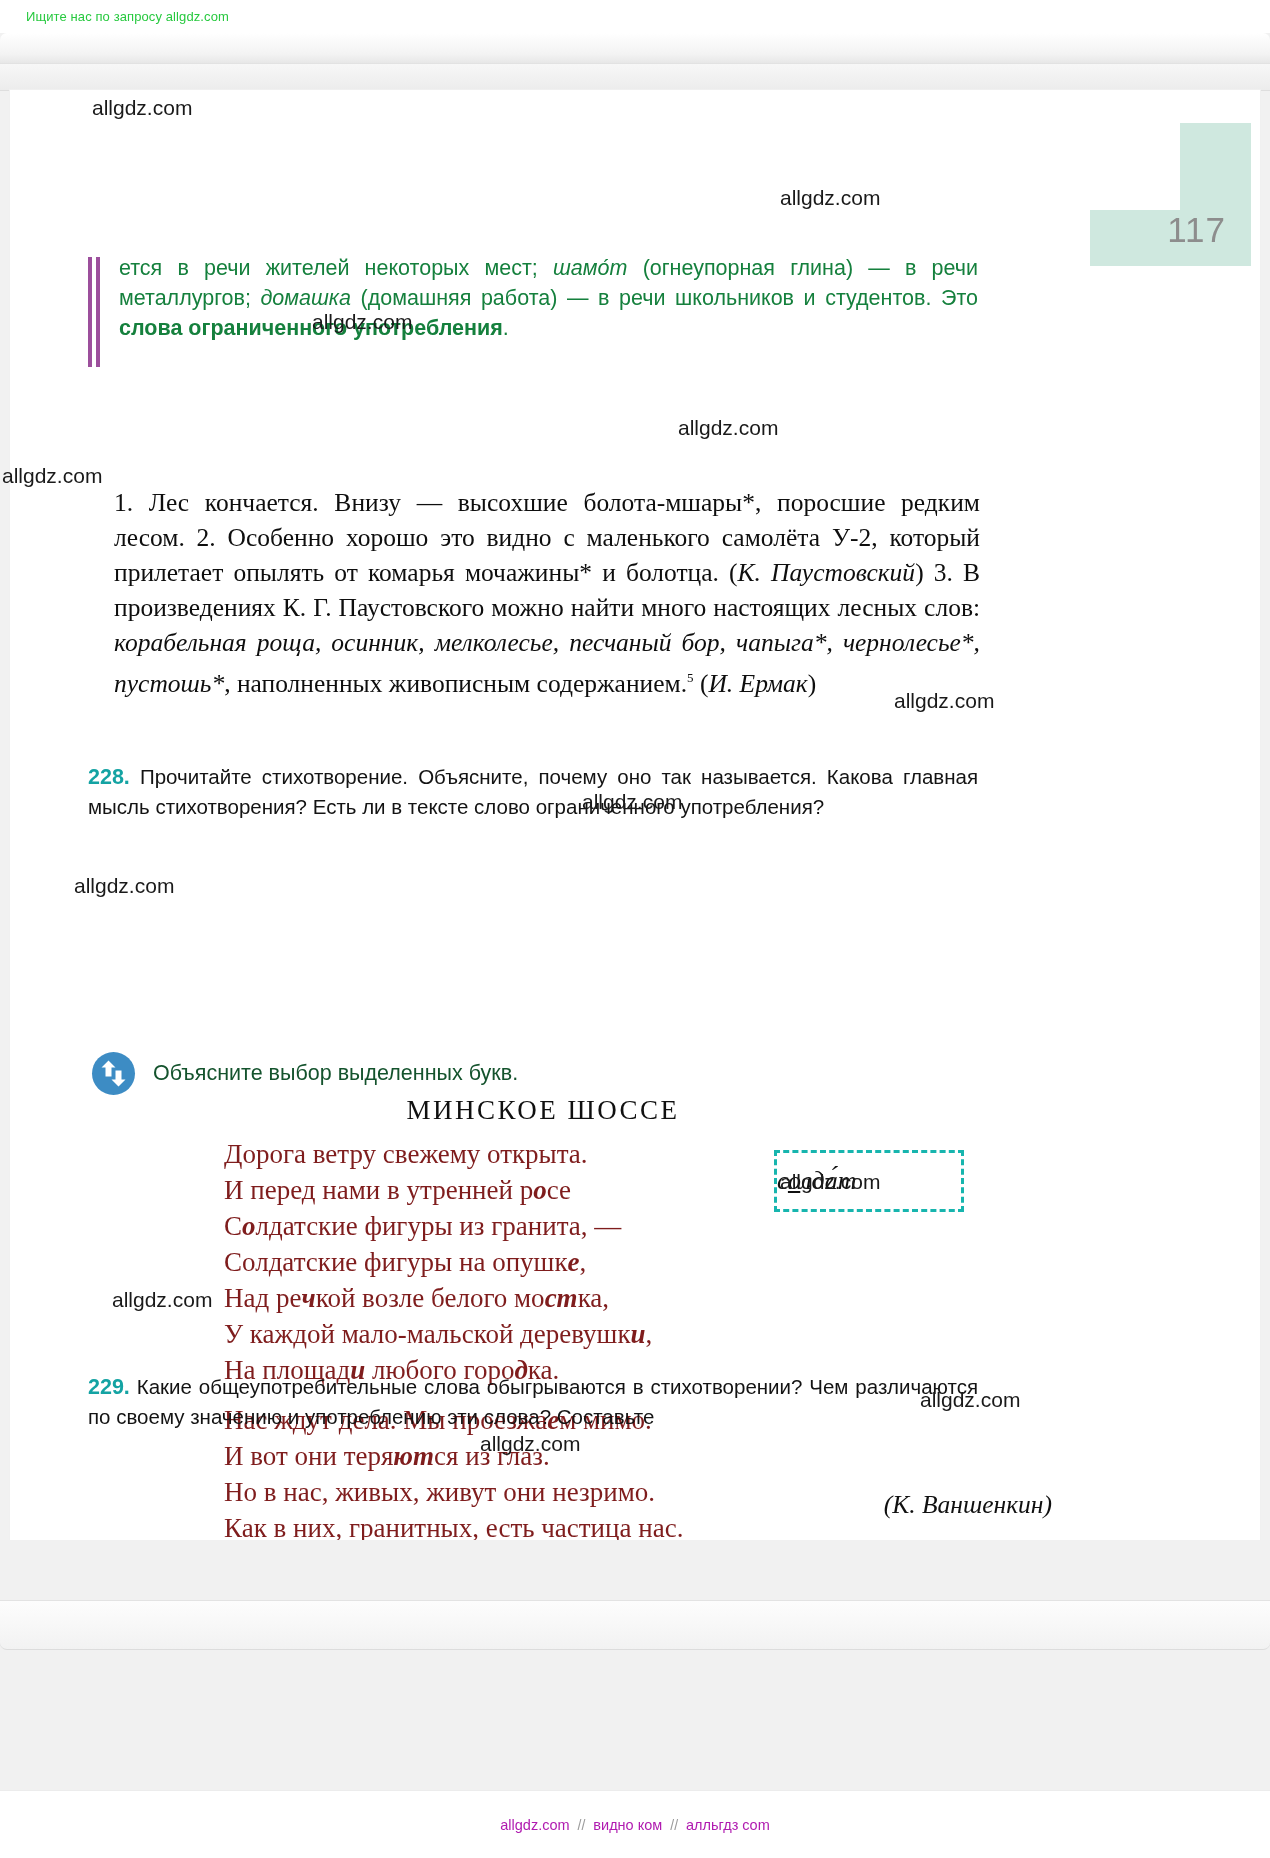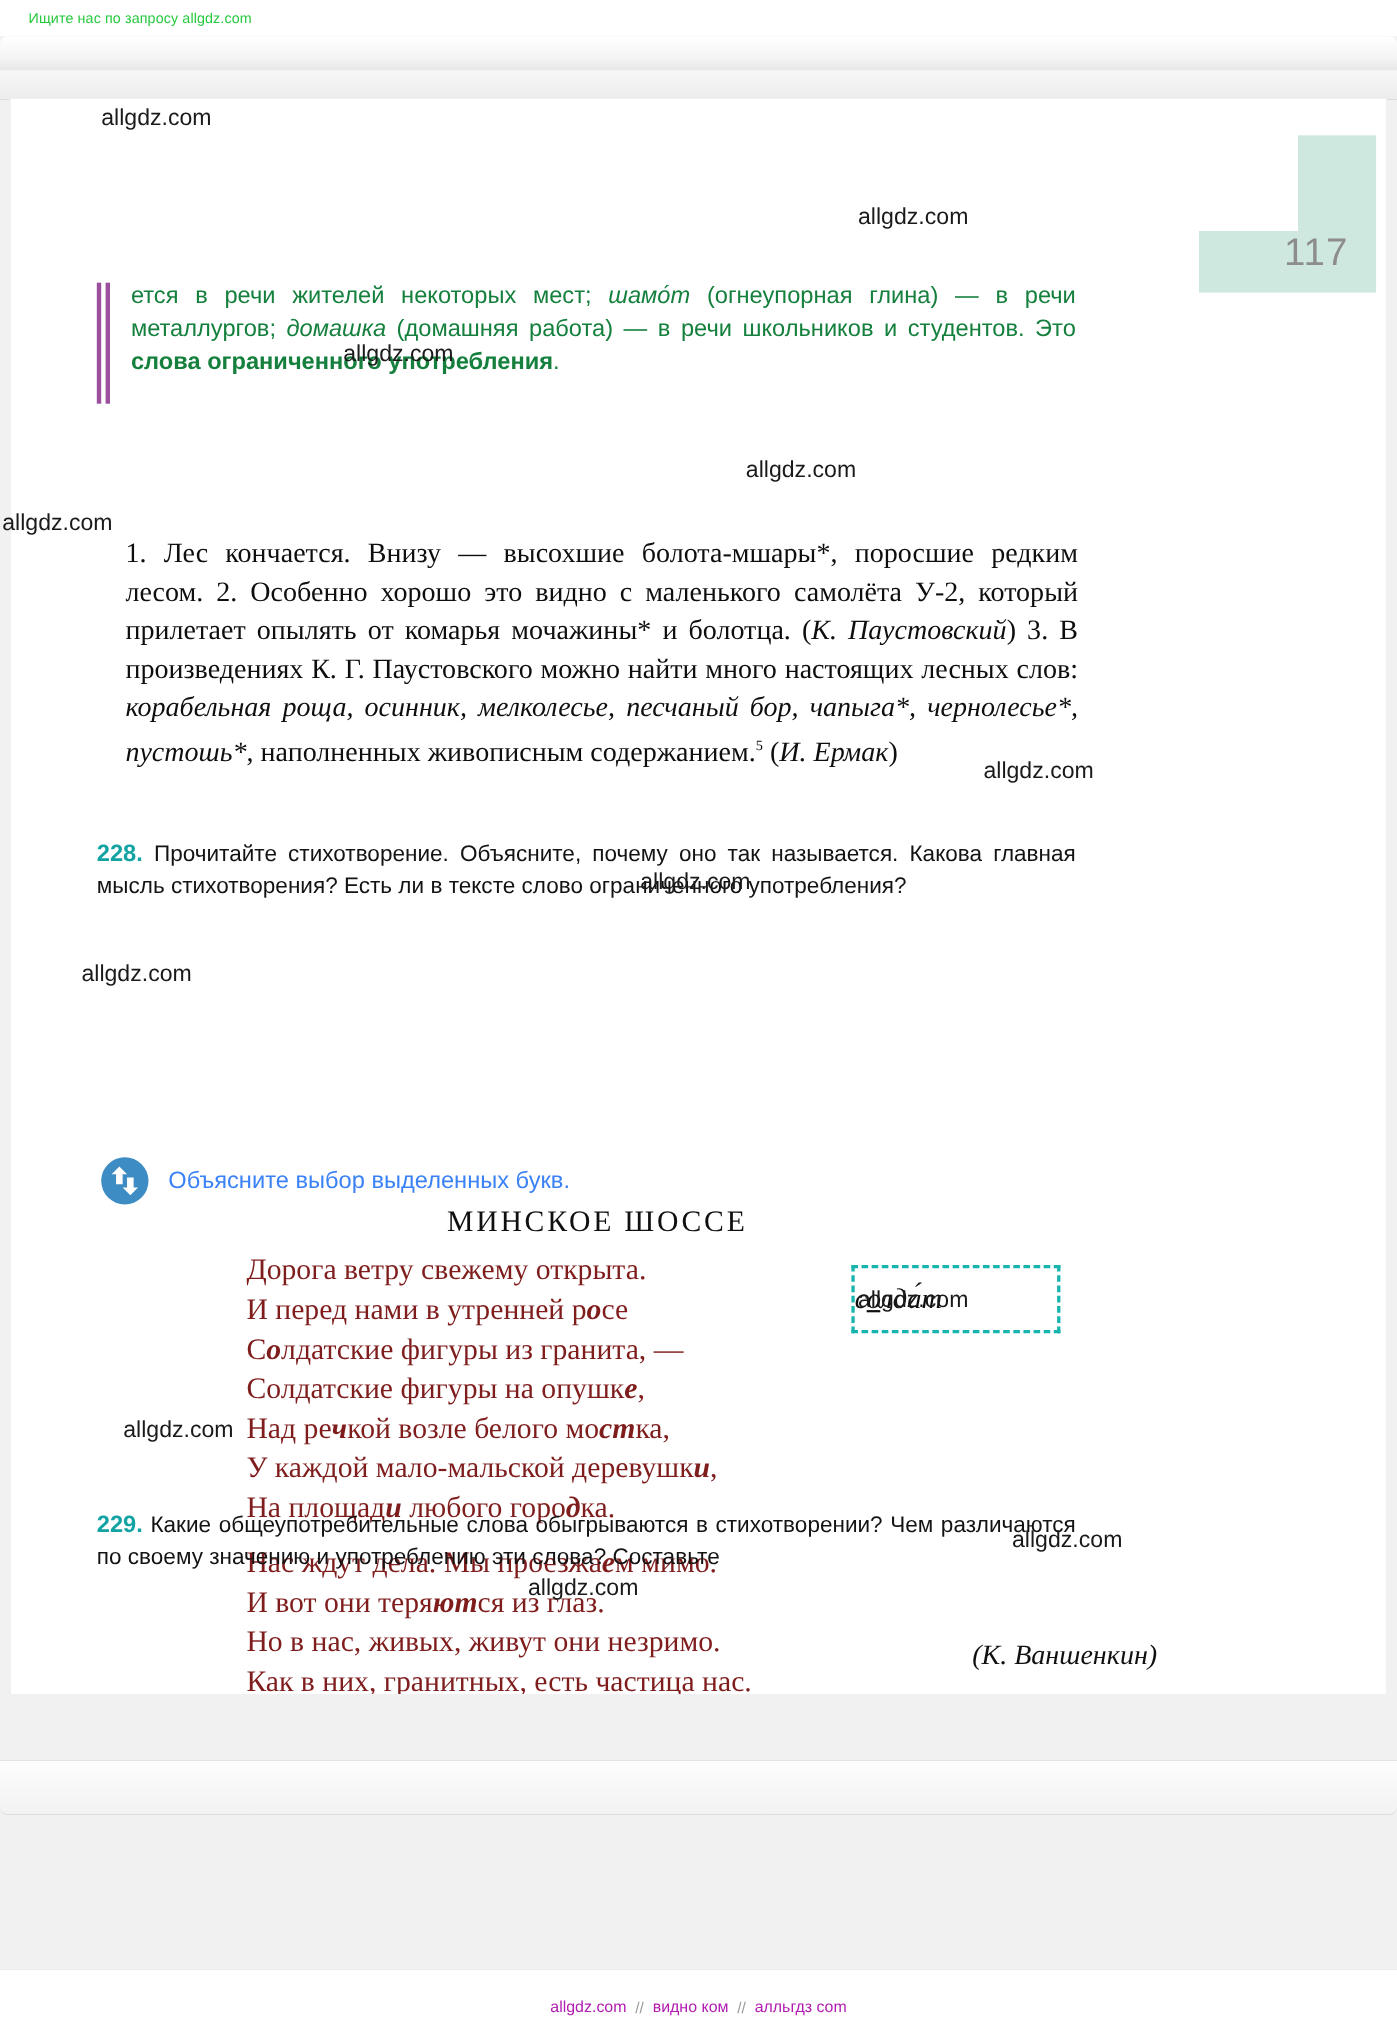--- a/index.html
+++ b/index.html
@@ -199,21 +199,21 @@
     width: 43px; height: 43px;
     border-radius: 50%;
     background: #3d8cc4;
     position: relative;
     flex: none;
   }
   .icon-caption {
     margin-left: 18px;
     font-family: "Liberation Sans", sans-serif;
     font-size: 21.5px;
-    color: #3b82f6;
+    color: #14532d;
   }
 
   
   .poem-title {
     position: absolute;
     top: 1005px;
     left: 0; width: 1066px;
     text-align: center;
     font-family: "Liberation Serif", serif;
     font-size: 27px;

